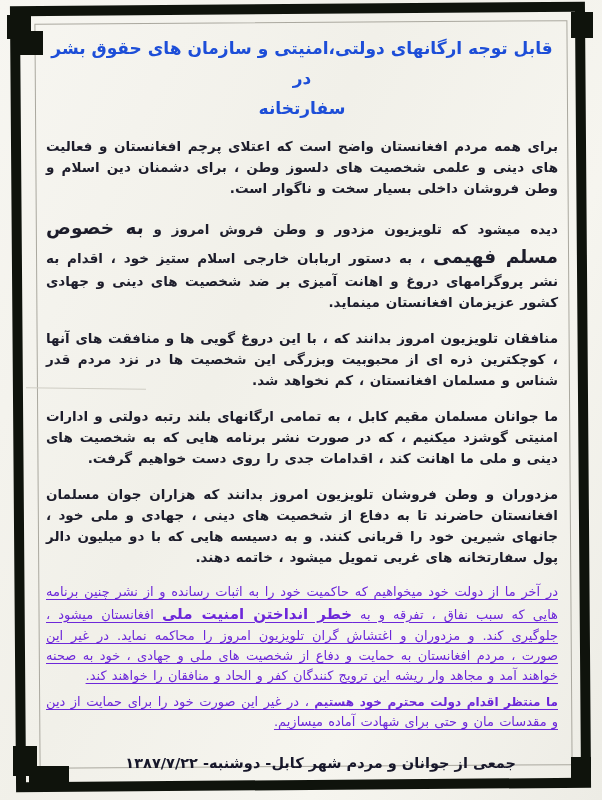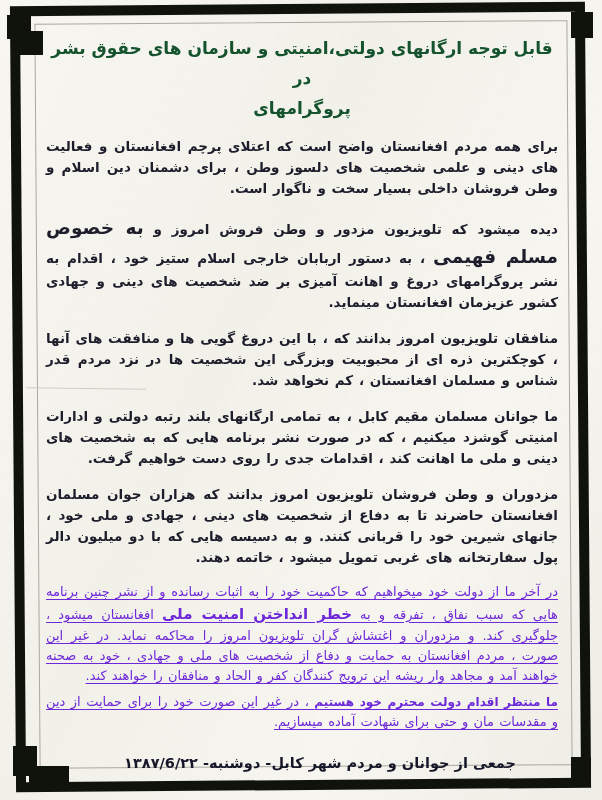--- a/index.html
+++ b/index.html
@@ -33,21 +33,21 @@
   .crease{
     position:absolute;left:26px;top:388px;width:120px;height:1px;
     background:#cfcdc4;transform:rotate(0.8deg);
   }
   .content{
     position:absolute;top:34px;left:46px;right:44px;
     direction:rtl;color:#1d1d2b;
   }
   .title{
     font-weight:bold;font-size:17px;line-height:1.75;
-    text-align:center;color:#14532d;margin:0 0 13px 0;
+    text-align:center;color:#1d4ed8;margin:0 0 13px 0;
   }
   .para{
     font-size:13.5px;line-height:1.55;font-weight:bold;
     text-align:justify;margin:0 0 15px 0;word-spacing:1px;
   }
   .para .lg{font-size:18.5px;font-weight:bold;}
   .para.u{
     font-weight:normal;font-size:13px;line-height:1.55;color:#6d28d9;
     text-decoration:underline;text-underline-offset:3px;
   }
@@ -71,32 +71,32 @@
 <div class="step bl1"></div>
 <div class="step bl2"></div>
 <div class="step tr1"></div>
 <div class="step br1"></div>
 <div class="crease"></div>
 
 <div class="content">
 
   <div class="title">
     <div>قابل توجه ارگانهای دولتی،امنیتی و سازمان های حقوق بشر در</div>
-    <div>پروگرامهای</div>
+    <div>سفارتخانه</div>
   </div>
 
   <p class="para" id="p2"><span>برای همه مردم افغانستان واضح است که اعتلای پرچم افغانستان و فعالیت های دینی و علمی شخصیت های دلسوز وطن ، برای دشمنان دین اسلام و وطن فروشان داخلی بسیار سخت و ناگوار است.</span></p>
 
   <p class="para" id="p1"><span>دیده میشود که تلویزیون مزدور و وطن فروش امروز و </span><span class="lg">به خصوص مسلم فهیمی</span><span> ، به دستور اربابان خارجی اسلام ستیز خود ، اقدام به نشر پروگرامهای دروغ و اهانت آمیزی بر ضد شخصیت های دینی و جهادی کشور عزیزمان افغانستان مینماید.</span></p>
 
   <p class="para" id="p3"><span>منافقان تلویزیون امروز بدانند که ، با این دروغ گویی ها و منافقت های آنها ، کوچکترین ذره ای از محبوبیت وبزرگی این شخصیت ها در نزد مردم قدر شناس و مسلمان افغانستان ، کم نخواهد شد.</span></p>
 
   <p class="para" id="p4"><span>ما جوانان مسلمان مقیم کابل ، به تمامی ارگانهای بلند رتبه دولتی و ادارات امنیتی گوشزد میکنیم ، که در صورت نشر برنامه هایی که به شخصیت های دینی و ملی ما اهانت کند ، اقدامات جدی را روی دست خواهیم گرفت.</span></p>
 
   <p class="para" id="p5"><span>مزدوران و وطن فروشان تلویزیون امروز بدانند که هزاران جوان مسلمان افغانستان حاضرند تا به دفاع از شخصیت های دینی ، جهادی و ملی خود ، جانهای شیرین خود را قربانی کنند. و به دسیسه هایی که با دو میلیون دالر پول سفارتخانه های غربی تمویل میشود ، خاتمه دهند.</span></p>
 
   <p class="para u" id="p6"><span>در آخر ما از دولت خود میخواهیم که حاکمیت خود را به اثبات رسانده و از نشر چنین برنامه هایی که سبب نفاق ، تفرقه و به </span><span class="emph">خطر انداختن امنیت ملی</span><span> افغانستان میشود ، جلوگیری کند. و مزدوران و اغتشاش گران تلویزیون امروز را محاکمه نماید. در غیر این صورت ، مردم افغانستان به حمایت و دفاع از شخصیت های ملی و جهادی ، خود به صحنه خواهند آمد و مجاهد وار ریشه این ترویج کنندگان کفر و الحاد و منافقان را خواهند کند.</span></p>
 
   <p class="para u" id="p7"><span class="lead-bold">ما منتظر اقدام دولت محترم خود هستیم</span><span> ، در غیر این صورت خود را برای حمایت از دین و مقدسات مان و حتی برای شهادت آماده میسازیم.</span></p>
 
-  <p class="signature">جمعی از جوانان و مردم شهر کابل- دوشنبه- ۱۳۸۷/6/۲۲</p>
+  <p class="signature">جمعی از جوانان و مردم شهر کابل- دوشنبه- ۱۳۸۷/۷/۲۲</p>
 
 </div>
 
 </body></html>

